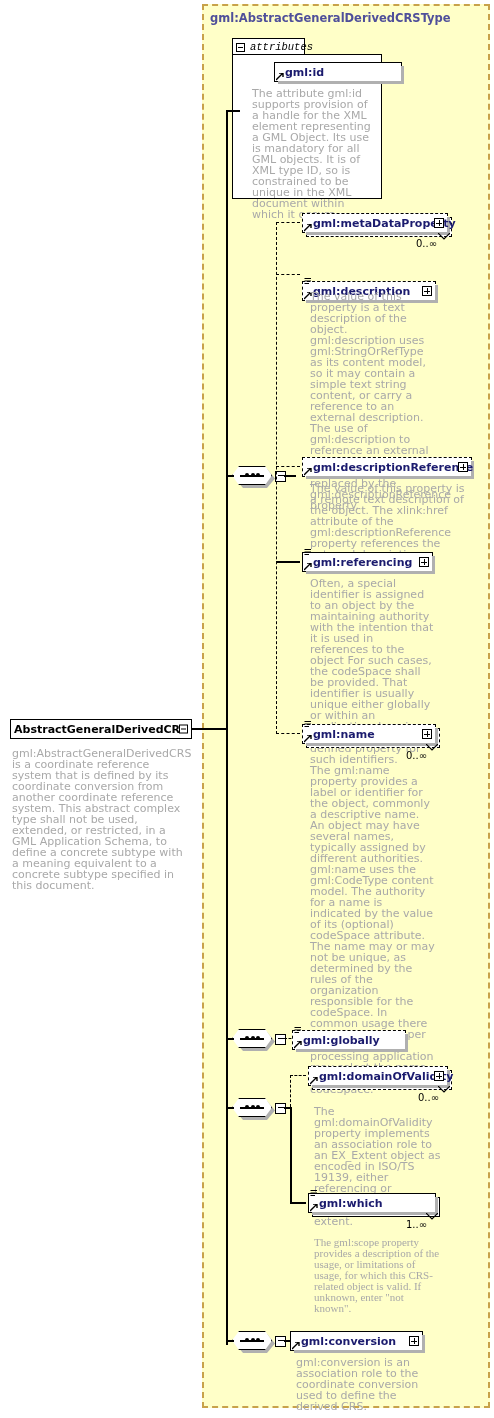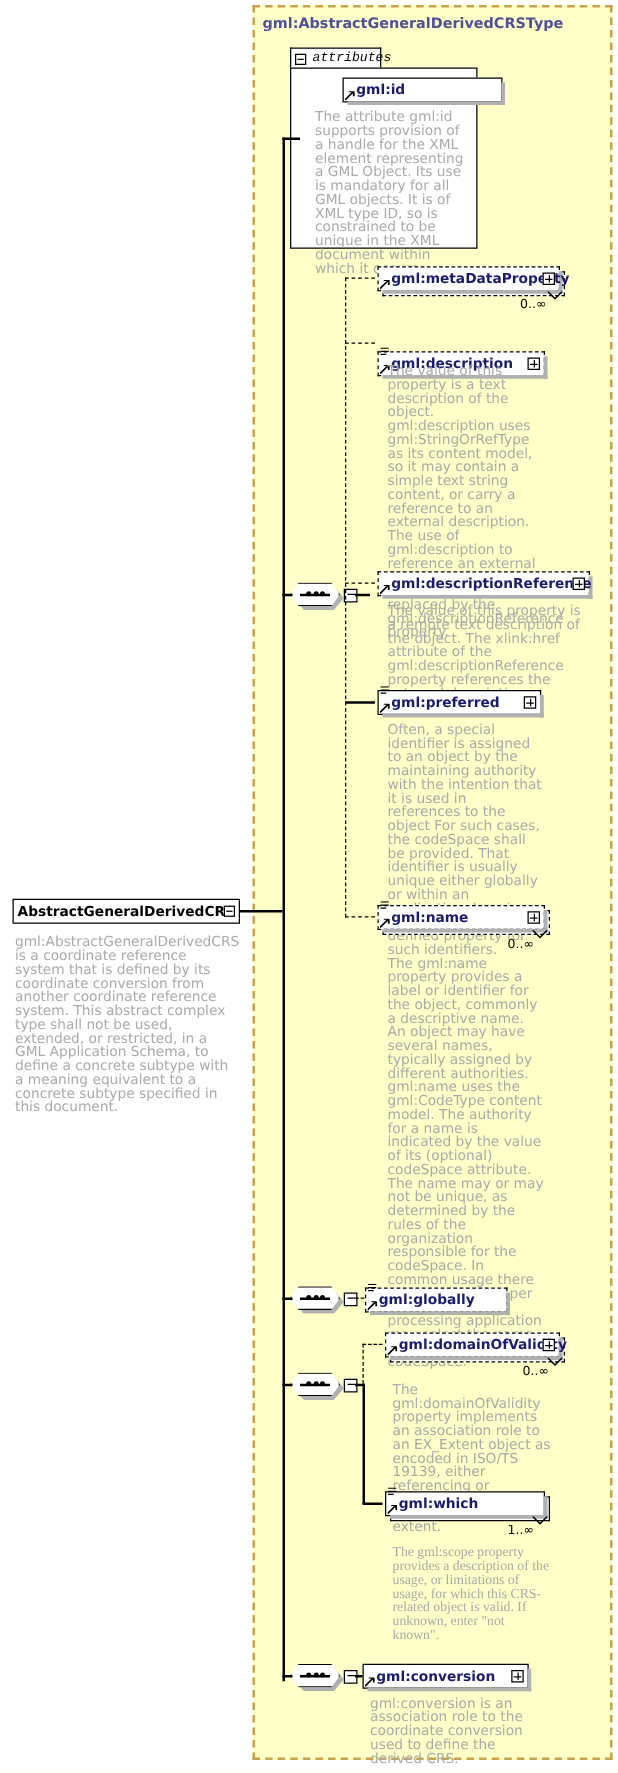--- a/index.html
+++ b/index.html
@@ -349,21 +349,21 @@
 
 <div class="node solid" style="left:302px; top:552px; width:131px;">
   <span class="shadow-l"></span>
   <span class="shadow-r"></span>
   <svg class="doc-glyph" viewBox="0 0 8 9">
     <path d="M0.5 0.5 H7 M0.5 3 H7 M0.5 5.5 H5" stroke="#000" stroke-width="1" fill="none"></path>
   </svg>
   <svg class="ref-arrow" viewBox="0 0 8 8">
     <path d="M0 7 L7 0 M7 0 L3 0 M7 0 L7 4" stroke="#000" stroke-width="1.4" fill="none"></path>
   </svg>
-  <span class="node-label">gml:preferred</span>
+  <span class="node-label">gml:referencing</span>
   <span class="plus-box"></span>
 </div>
 <div class="doc" style="left:310px; top:578px; width:124px;">Often, a special identifier is assigned to an object by the maintaining authority with the intention that it is used in references to the object For such cases, the codeSpace shall be provided. That identifier is usually unique either globally or within an application domain. gml:identifier is a pre-defined property for such identifiers.</div>
 
 <div class="stack dashed" style="left:306px; top:728px; width:134px;"></div>
 <div class="node dashed" style="left:302px; top:724px; width:134px;text-align:right;">
   <span class="shadow-l"></span>
   <span class="shadow-r"></span>
   <svg class="doc-glyph" viewBox="0 0 8 9">
     <path d="M0.5 0.5 H7 M0.5 3 H7 M0.5 5.5 H5" stroke="#000" stroke-width="1" fill="none"></path>

